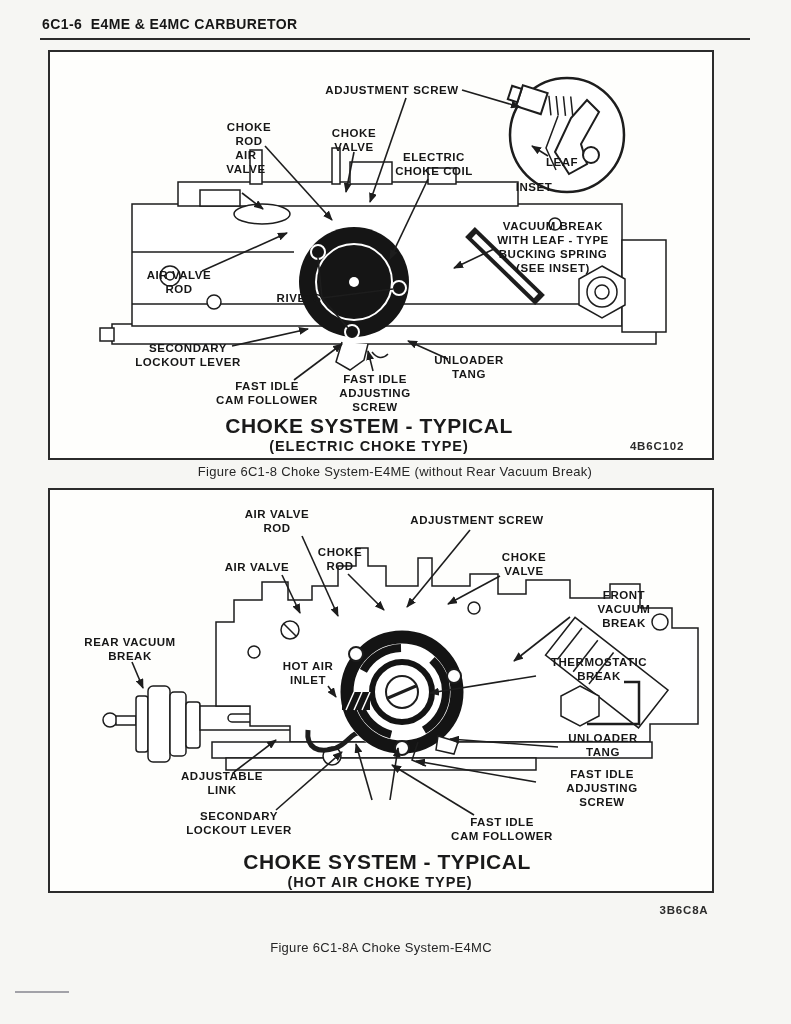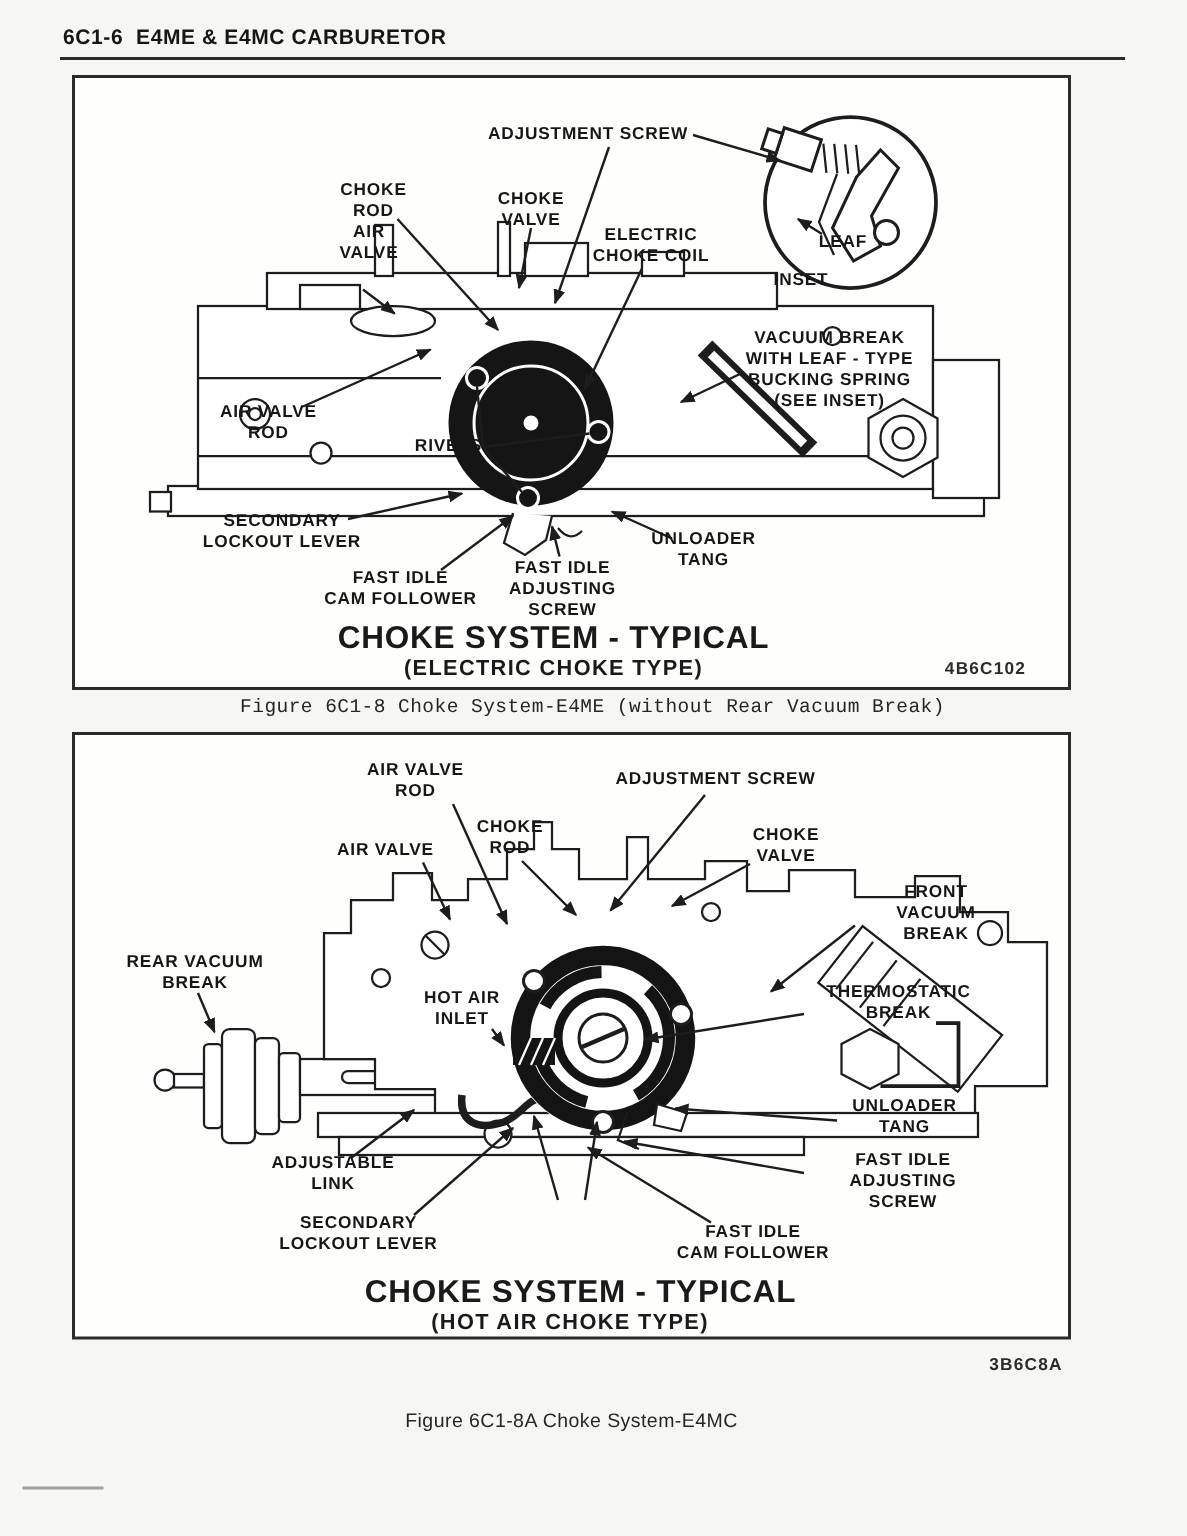--- a/index.html
+++ b/index.html
@@ -159,21 +159,21 @@
 ADJUSTING
 SCREW</div>
   <div class="lbl" style="left:419px; top:315px;">UNLOADER
 TANG</div>
 
   <div class="fig-title" style="left:319px; top:374px;">CHOKE SYSTEM - TYPICAL</div>
   <div class="fig-sub" style="left:319px; top:394px;">(ELECTRIC CHOKE TYPE)</div>
   <div class="fig-code" style="left:607px; top:394px;">4B6C102</div>
 </div>
 
-<div class="caption" style="left:395px; top:471px;font-family:Liberation Mono, monospace;">Figure 6C1-8 Choke System-E4ME (without Rear Vacuum Break)</div>
+<div class="caption" style="left:395px; top:471px;">Figure 6C1-8 Choke System-E4ME (without Rear Vacuum Break)</div>
 
 <div class="panel" id="panel2">
   <svg class="art" width="662" height="401" viewBox="0 0 662 401">
     <defs>
       <marker id="arrow2" markerUnits="userSpaceOnUse" markerWidth="10" markerHeight="8" refX="9" refY="4" orient="auto">
         <path d="M0,0 L10,4 L0,8 Z" fill="#1d1d1d"></path>
       </marker>
     </defs>
     <g stroke="#1d1d1d" fill="none" stroke-width="1.5">
       <circle cx="60" cy="230" r="7" fill="#fff"></circle>

